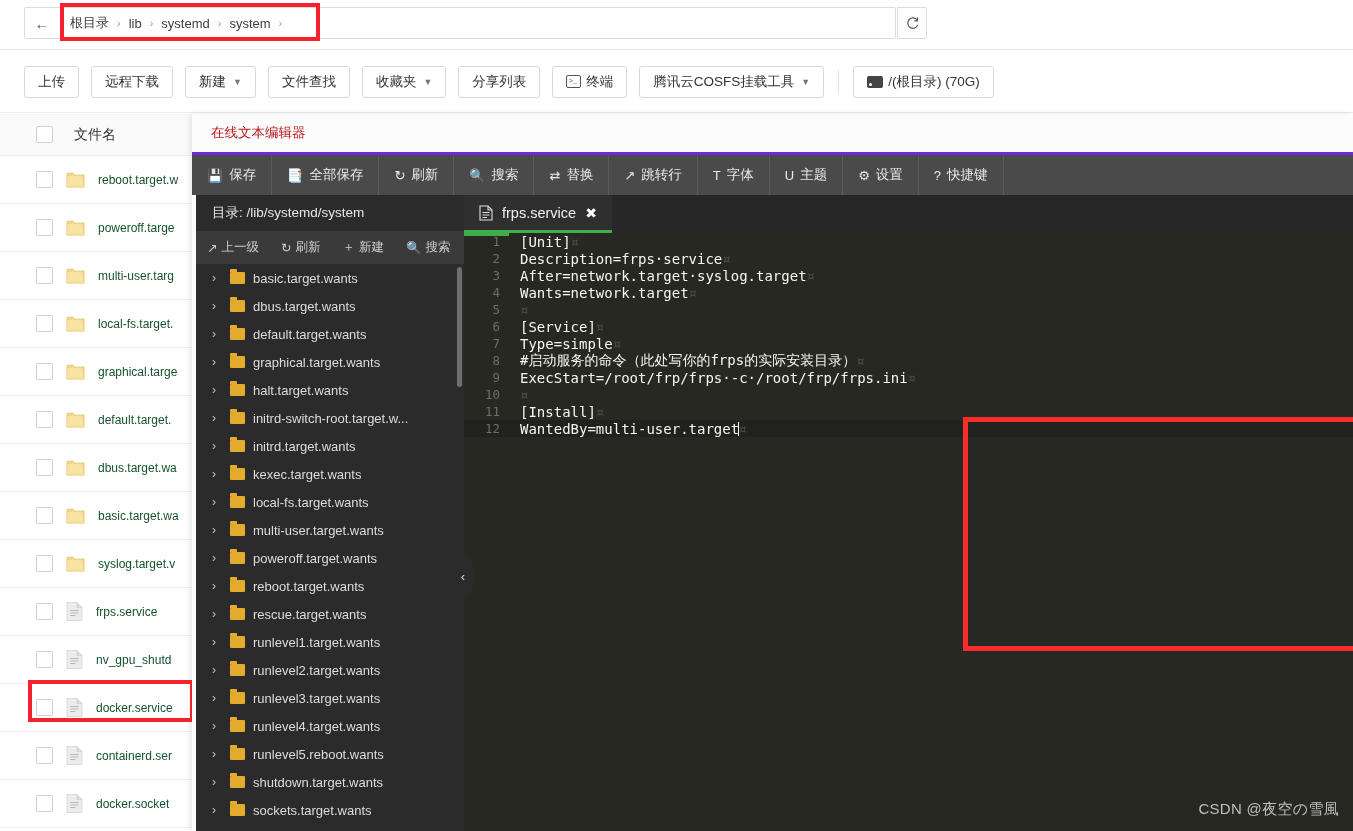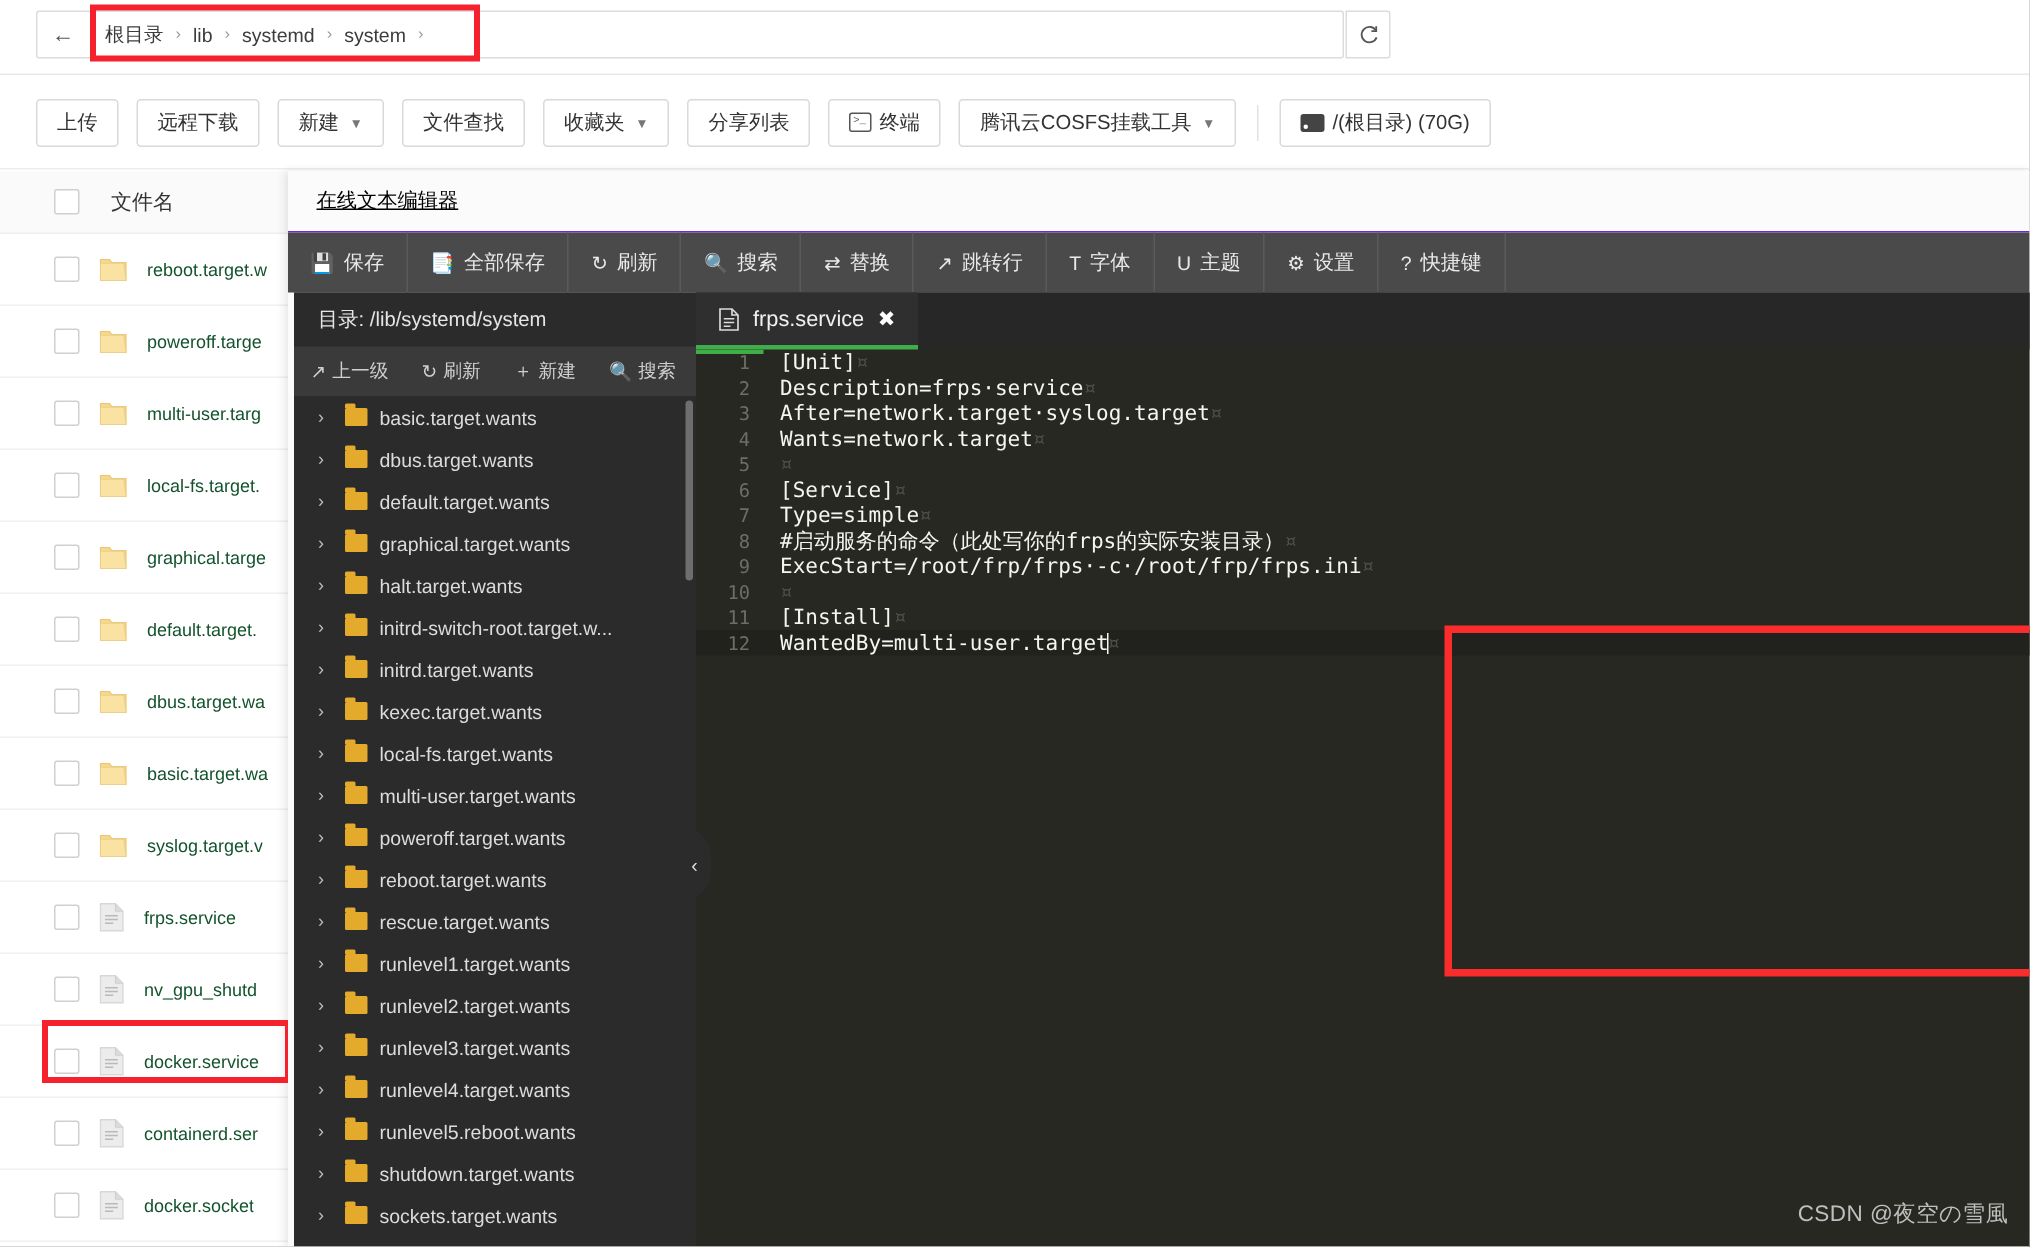--- a/index.html
+++ b/index.html
@@ -99,23 +99,22 @@
     border: 4px solid #f5222d; pointer-events: none; z-index: 25;
   }
 
   
   .editorwin {
     position: absolute; left: 192px; top: 114px; width: 1161px; height: 717px;
     background: #fbfbfb; box-shadow: -2px 0 6px rgba(0,0,0,0.10);
   }
   .ew-title {
     height: 41px; background: #fbfbfb; display: flex; align-items: center;
-    padding-left: 19px; font-size: 13.5px; color: #000000;
-    border-bottom: 1px solid #6d28d9;
-    text-decoration: underline;
+    padding-left: 19px; font-size: 13.5px; color: #b91c1c;
+    border-bottom: 3px solid #6d28d9;
   }
   .ew-toolbar {
     height: 40px; background: #4a4a4a; display: flex; align-items: stretch;
   }
   .tb-item {
     display: flex; align-items: center; gap: 6px; padding: 0 15px;
     color: #e9e9e9; font-size: 13.5px; cursor: pointer;
     border-right: 1px solid #5a5a5a; white-space: nowrap;
   }
   .tb-ico { font-size: 13px; line-height: 1; display: inline-block; }

